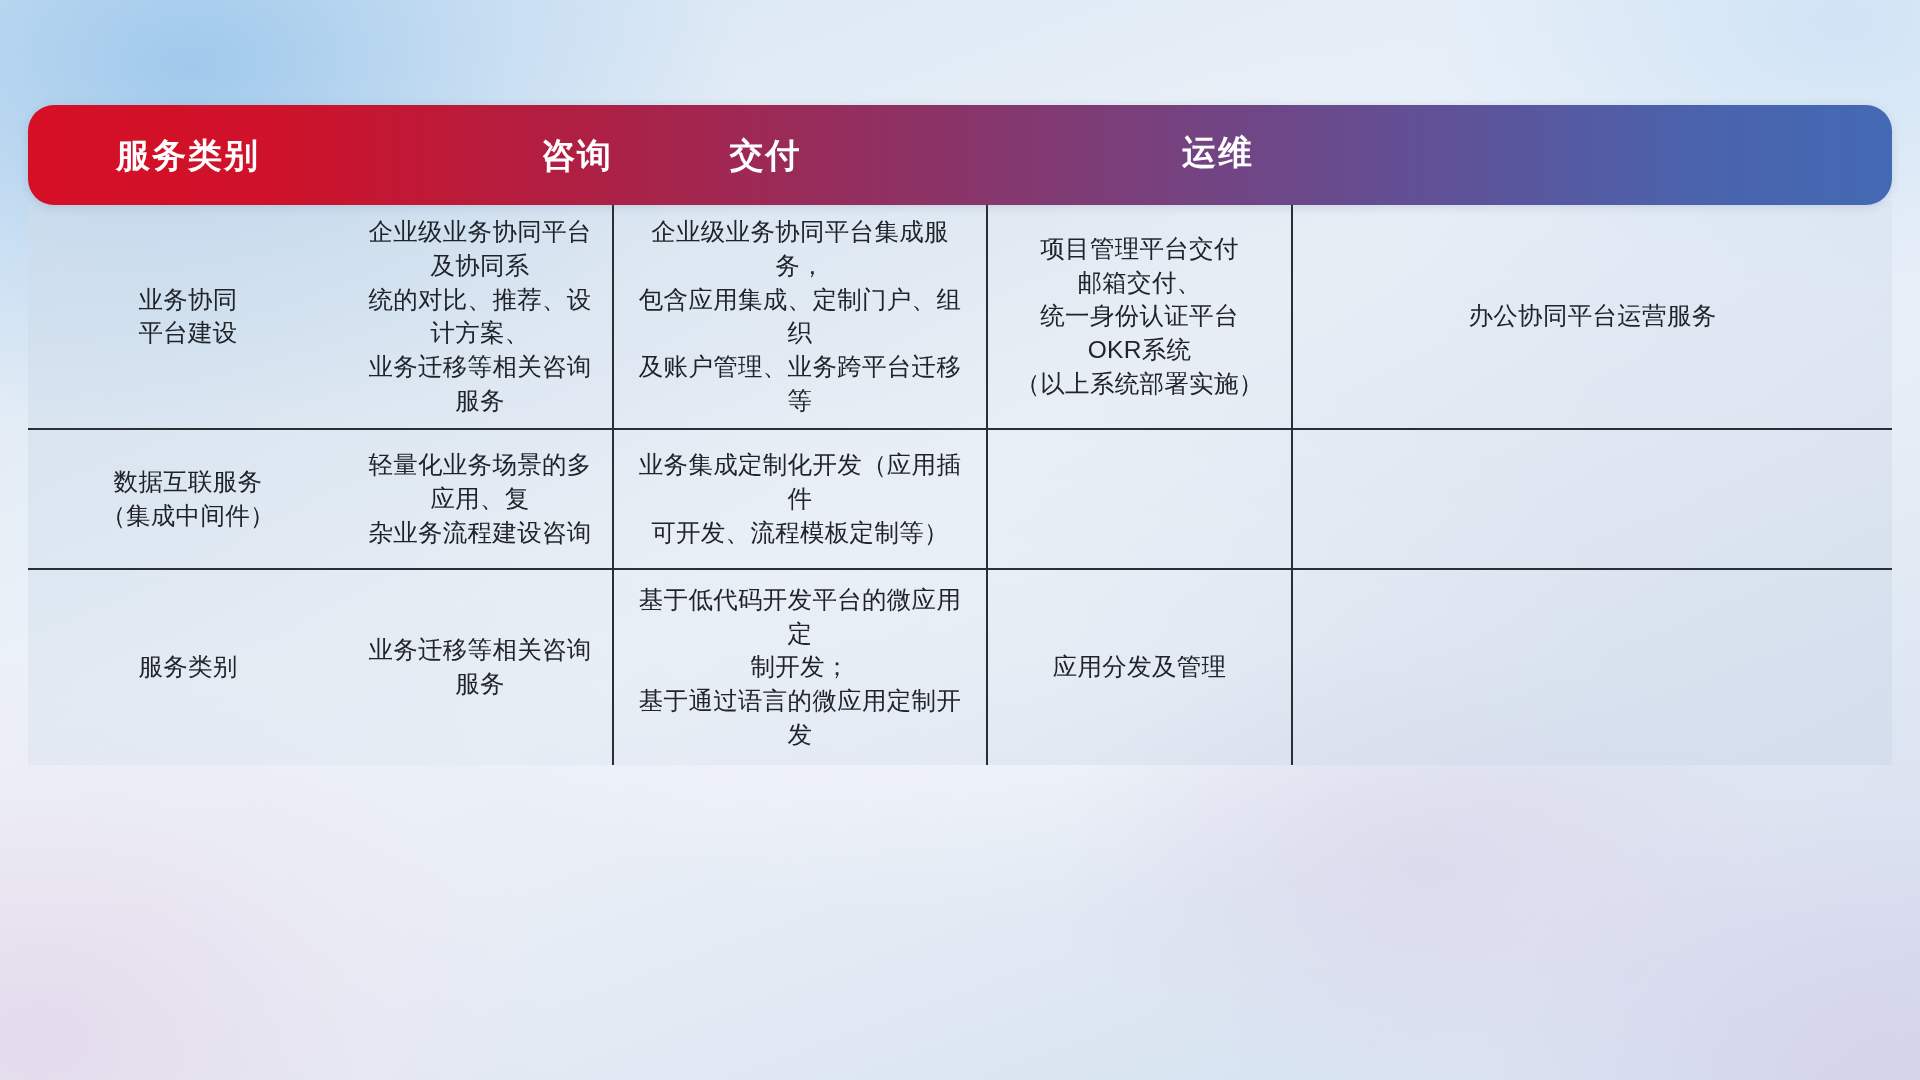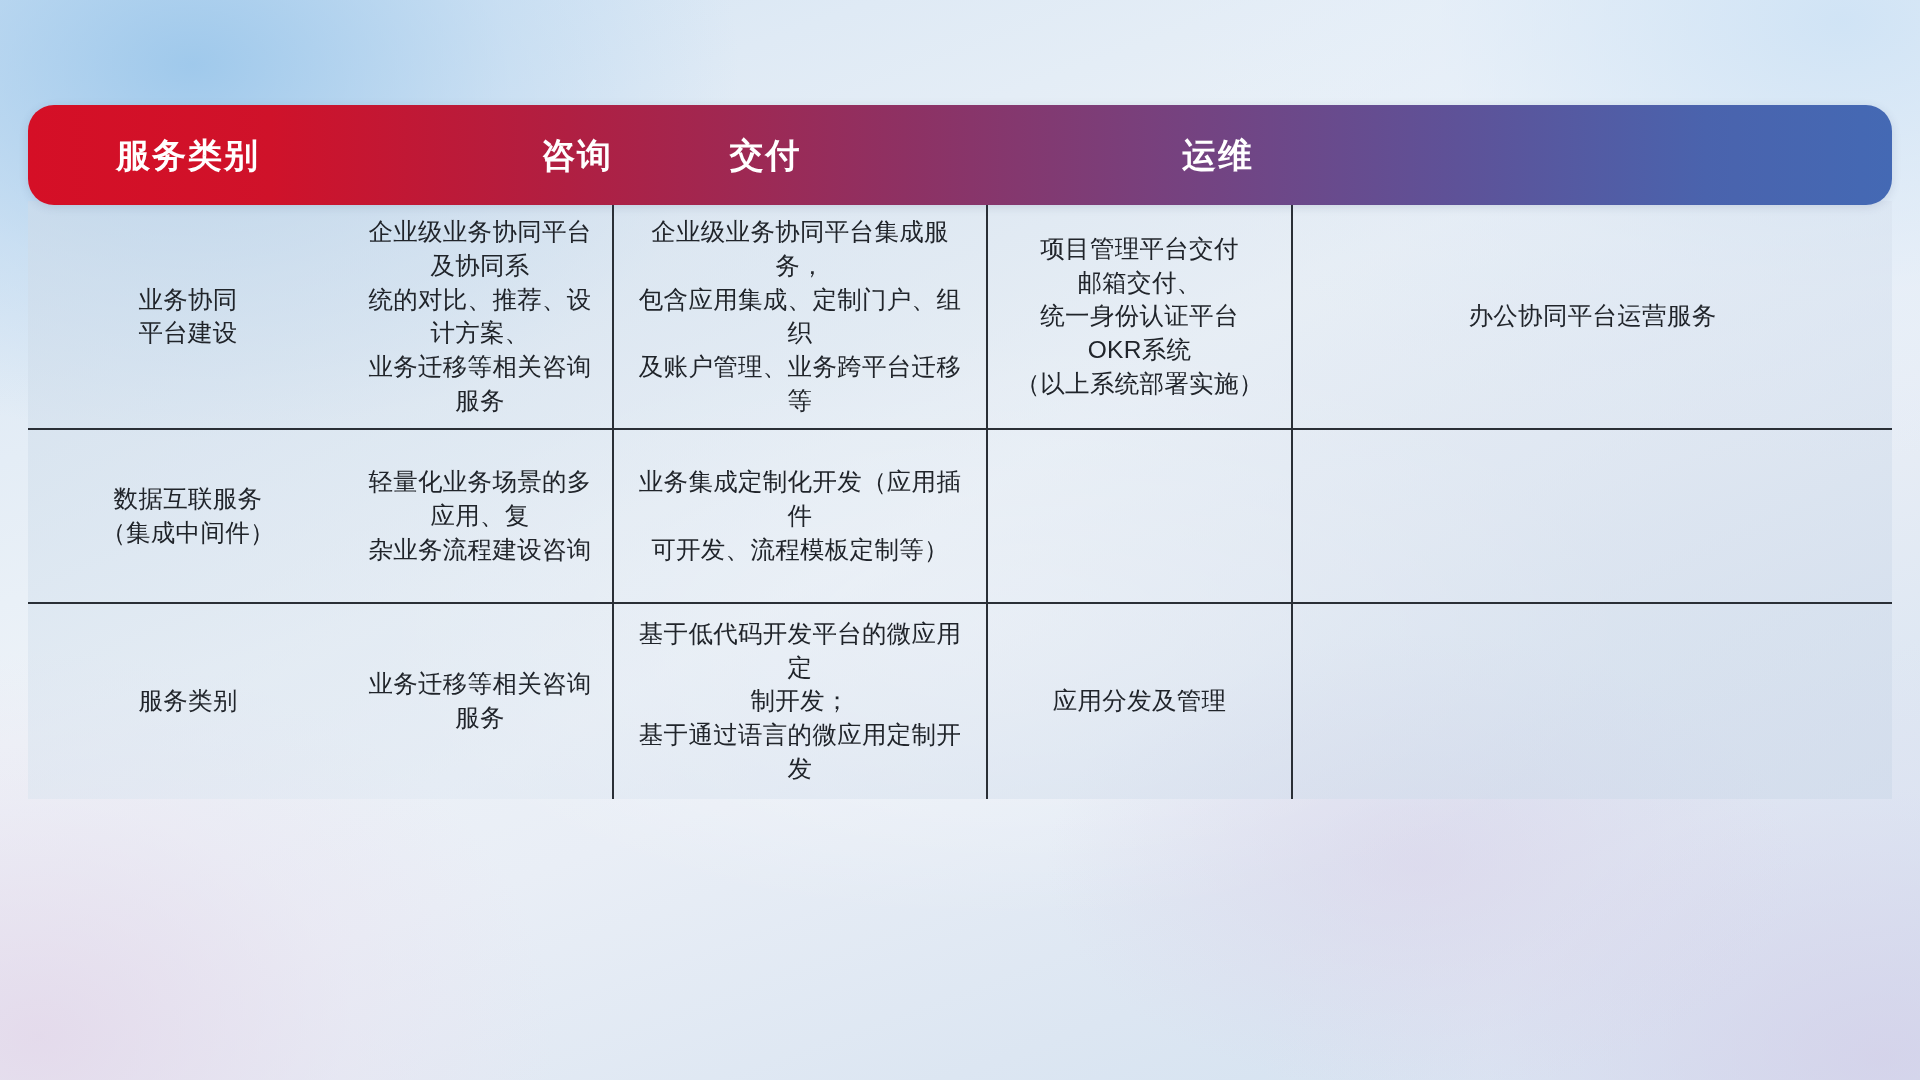--- a/index.html
+++ b/index.html
@@ -102,24 +102,24 @@
     font-weight:normal;
     font-size:30px;
     line-height:1.35;
     letter-spacing:1px;
   }
   
   .c1{width:320px;}
   .c2{width:265px;text-align:right;}
   .c3{width:374px;}
   .c4{width:305px;}
-  .c5{width:600px;}
+  .c5{width:600px;font-family:Liberation Mono, monospace;}
 
   .r1{height:206px;}
-  .r2{height:174px;}
+  .r2{height:140px;}
   .r3{height:196px;}
 </style>
 </head>
 <body>
 
 <div id="bg">
   <div class="bg-layer bg-base"></div>
   <div class="bg-layer bg-glow-tl"></div>
   <div class="bg-layer bg-glow-tr"></div>
   <div class="bg-layer bg-glow-bl"></div>

